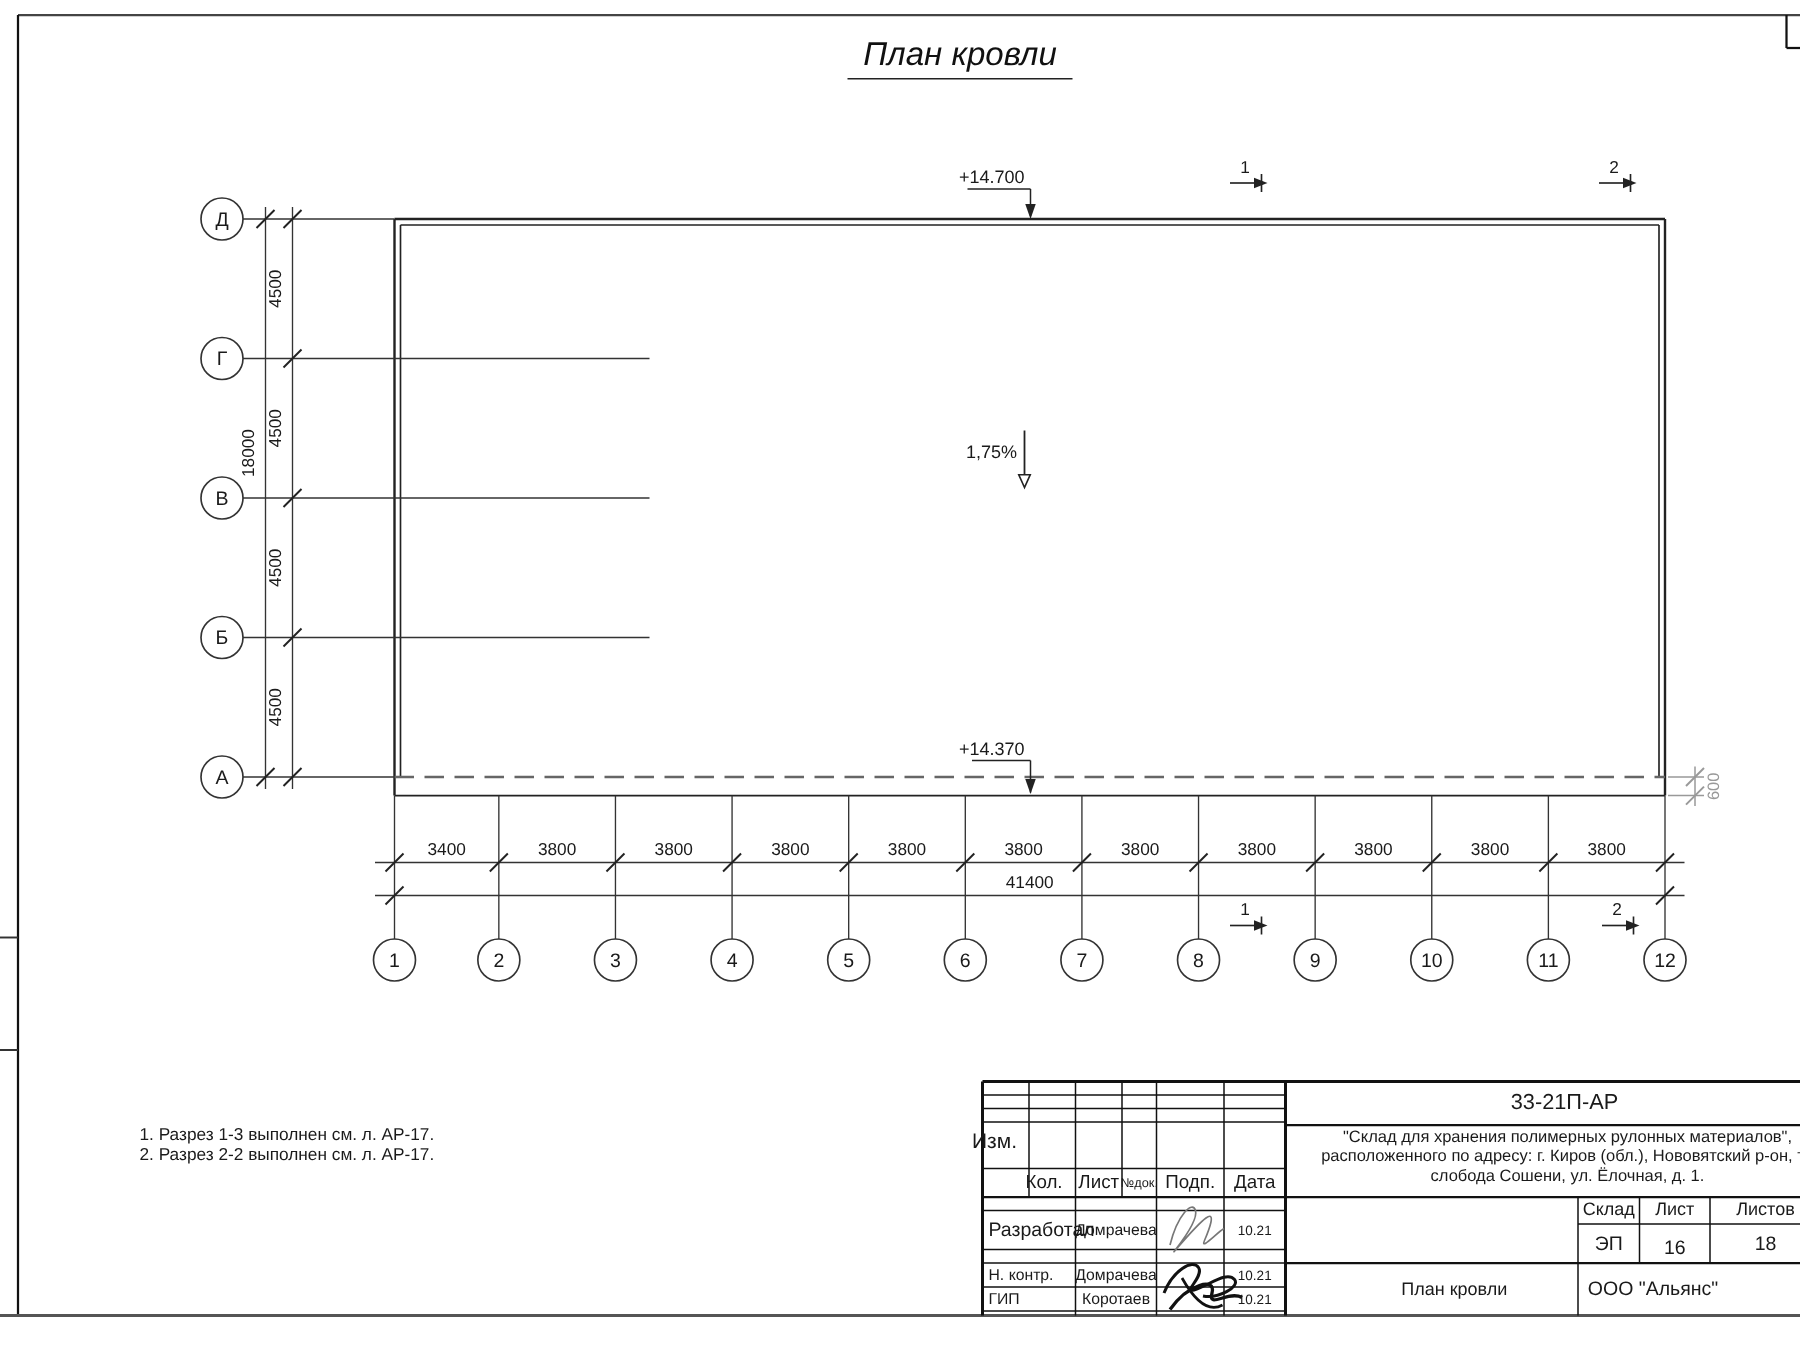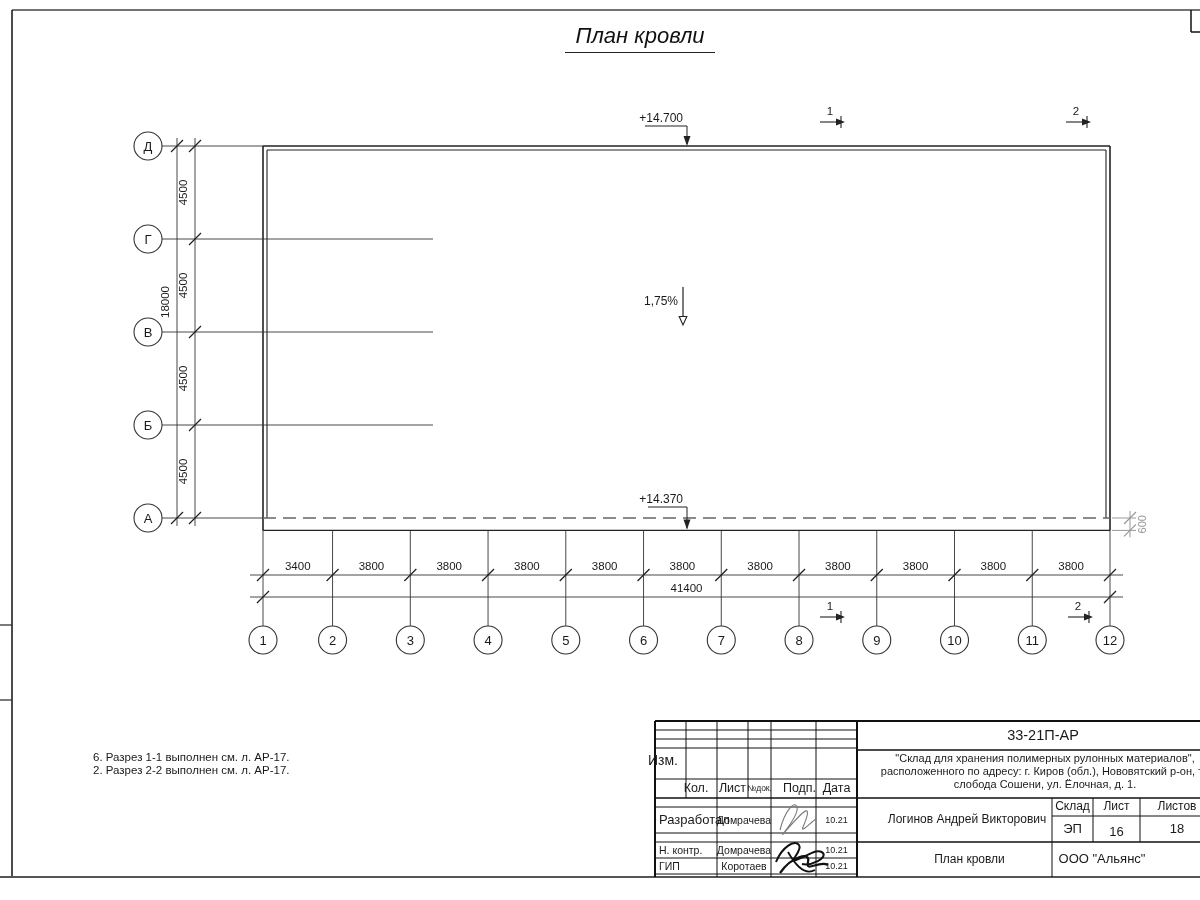--- a/index.html
+++ b/index.html
@@ -190,48 +190,47 @@
       <path d="M780 830 C785 810 795 800 797 807 C799 814 786 830 783 834 C780 838 797 817 804 812 C811 807 806 820 803 827 C800 834 811 822 816 819" fill="none" stroke="#777" stroke-width="1.1"></path>
       <path d="M776 862 C782 847 795 839 799 845 C803 851 788 862 796 860 C806 857 818 847 823 853 C827 858 812 866 802 864" fill="none" stroke="#111" stroke-width="2"></path>
       <path d="M780 873 C792 856 811 851 808 862 C805 873 819 860 828 865" fill="none" stroke="#111" stroke-width="2.2"></path>
       <path d="M788 852 C797 868 806 875 815 870" fill="none" stroke="#111" stroke-width="1.8"></path>
     </svg>
 
   <div class="title-wrap">
     <span>План кровли</span>
   </div>
 
-  <div class="lbl left" style="left:93px;top:751px;width:320px;height:13px;font-size:11.5px">6. Разрез 1-1 выполнен см. л. АР-17.</div>
+  <div class="lbl left" style="left:93px;top:751px;width:320px;height:13px;font-size:11.5px">1. Разрез 1-3 выполнен см. л. АР-17.</div>
   <div class="lbl left" style="left:93px;top:764px;width:320px;height:13px;font-size:11.5px">2. Разрез 2-2 выполнен см. л. АР-17.</div>
 
   <div class="lbl" style="left:655px;top:751px;width:16px;height:19px;font-size:14px">Изм.</div>
   <div class="lbl" style="left:686px;top:779px;width:20px;height:19px;font-size:12.5px">Кол.</div>
   <div class="lbl" style="left:717px;top:779px;width:31px;height:19px;font-size:12.5px">Лист</div>
   <div class="lbl" style="left:748px;top:779px;width:23px;height:19px;font-size:8.5px">№док.</div>
-  <div class="lbl" style="left:771px;top:779px;width:57px;height:19px;font-size:12.5px">Подп.</div>
+  <div class="lbl" style="left:771px;top:779px;width:45px;height:19px;font-size:12.5px">Подп.</div>
   <div class="lbl" style="left:816px;top:779px;width:41px;height:19px;font-size:12.5px">Дата</div>
 
   <div class="lbl left" style="left:659px;top:807px;width:58px;height:26px;font-size:13px">Разработал</div>
   <div class="lbl" style="left:717px;top:807px;width:54px;height:26px;font-size:10.5px">Домрачева</div>
   <div class="lbl" style="left:816px;top:807px;width:41px;height:26px;font-size:9px">10.21</div>
 
   <div class="lbl left" style="left:659px;top:842px;width:58px;height:16px;font-size:10.5px">Н. контр.</div>
   <div class="lbl" style="left:717px;top:842px;width:54px;height:16px;font-size:10.5px">Домрачева</div>
   <div class="lbl" style="left:816px;top:842px;width:41px;height:16px;font-size:9px">10.21</div>
 
   <div class="lbl left" style="left:659px;top:858px;width:38px;height:16px;font-size:10.5px">ГИП</div>
   <div class="lbl" style="left:717px;top:858px;width:54px;height:16px;font-size:10.5px">Коротаев</div>
   <div class="lbl" style="left:816px;top:858px;width:41px;height:16px;font-size:9px">10.21</div>
 
   <div class="lbl" style="left:857px;top:721px;width:372px;height:29px;font-size:14.5px">33-21П-АР</div>
   <div class="lbl" style="left:859px;top:751px;width:372px;height:14px;font-size:11px">"Склад для хранения полимерных рулонных материалов",</div>
   <div class="lbl" style="left:859px;top:764px;width:372px;height:14px;font-size:11px">расположенного по адресу: г. Киров (обл.), Нововятский р-он, те</div>
   <div class="lbl" style="left:859px;top:777px;width:372px;height:14px;font-size:11px">слобода Сошени, ул. Ёлочная, д. 1.</div>
 
-  <div class="lbl" style="left:857px;top:798px;width:220px;height:44px;font-size:12px">Логинов Андрей Викторович</div>
 
   <div class="lbl" style="left:1052px;top:798px;width:41px;height:18px;font-size:12px">Склад</div>
   <div class="lbl" style="left:1093px;top:798px;width:47px;height:18px;font-size:12px">Лист</div>
   <div class="lbl" style="left:1140px;top:798px;width:74px;height:18px;font-size:12px">Листов</div>
   <div class="lbl" style="left:1052px;top:816px;width:41px;height:26px;font-size:13px">ЭП</div>
   <div class="lbl" style="left:1093px;top:816px;width:47px;height:33px;font-size:13px">16</div>
   <div class="lbl" style="left:1140px;top:816px;width:74px;height:26px;font-size:13px">18</div>
 
   <div class="lbl" style="left:857px;top:842px;width:225px;height:35px;font-size:12px">План кровли</div>
   <div class="lbl" style="left:1052px;top:842px;width:100px;height:35px;font-size:13px">ООО "Альянс"</div>

